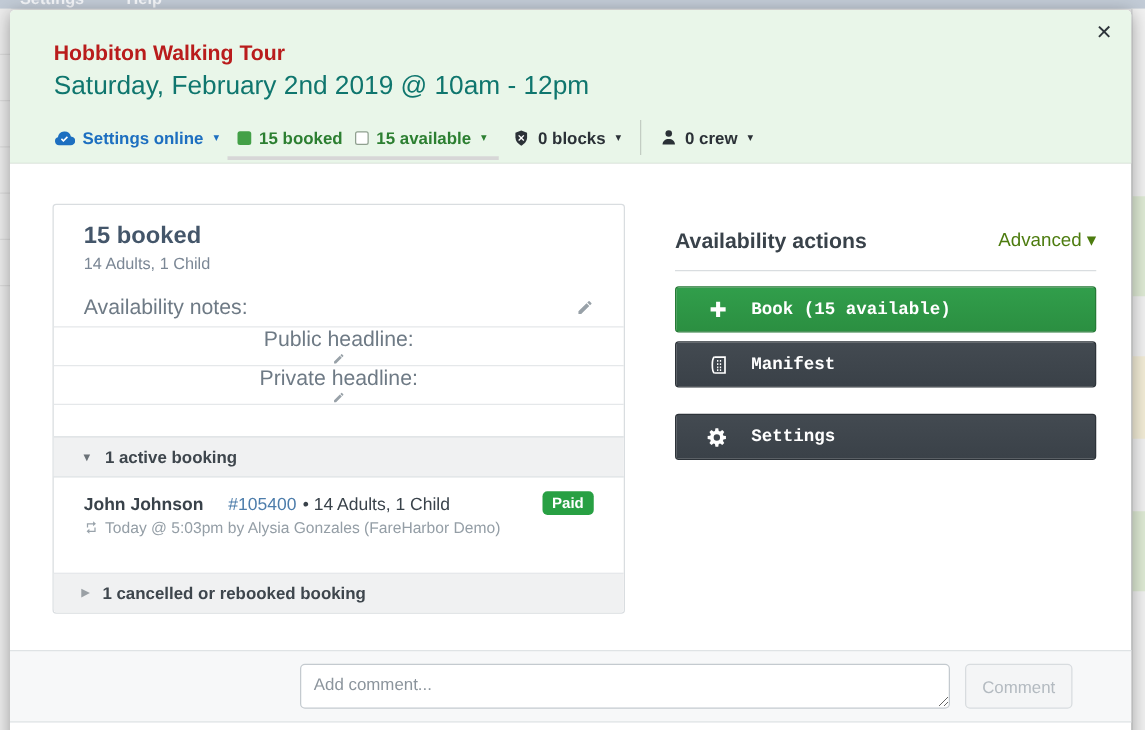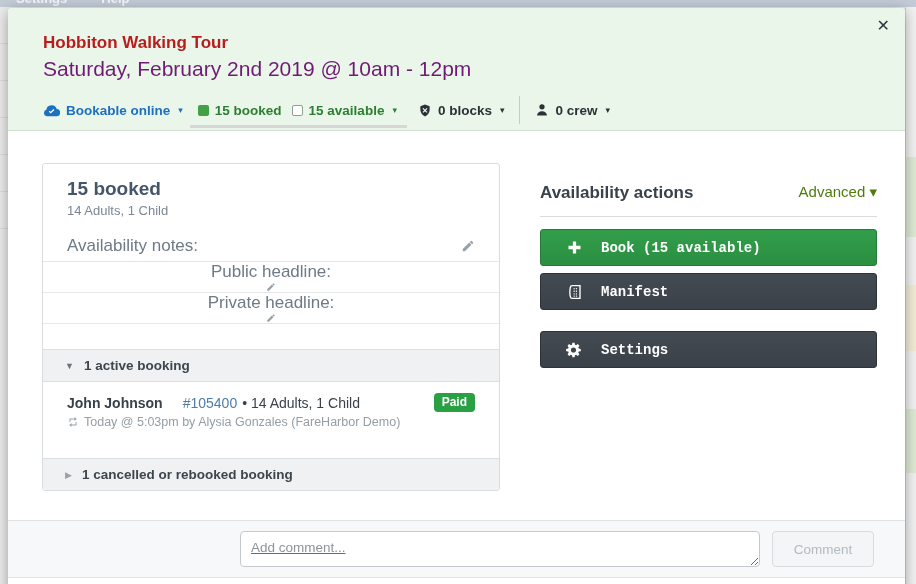--- a/index.html
+++ b/index.html
@@ -24,21 +24,21 @@
   .modal { position:absolute; left:8px; top:8px; width:897px; height:600px;
     background:#fff; border-radius:4px; box-shadow:0 3px 14px rgba(0,0,0,.35); z-index:2; }
 
   
   .mh { position:relative; background:#e9f6e9; border-radius:4px 4px 0 0;
     border-bottom:1px solid #d4ddd4; padding:25px 36px 0 35px; height:123px; }
   .mh-close { position:absolute; top:10px; right:15px; font-size:16px; font-weight:bold;
     color:#2e353b; cursor:pointer; background:none; border:none; line-height:1;
     font-family:"DejaVu Sans",sans-serif; }
   .mh-title { font-size:17px; font-weight:bold; color:#b91c1c; }
-  .mh-date { font-size:21px; font-weight:400; color:#701a75; margin-top:4px; }
+  .mh-date { font-size:21px; font-weight:400; color:#0f766e; margin-top:4px; }
 
   .toolbar { display:flex; align-items:center; gap:15px; margin-top:15px; font-size:13.5px; }
   .tb-item { display:flex; align-items:center; gap:6px; white-space:nowrap; cursor:pointer; }
   .tb-bookable { color:#1d6fc0; font-weight:bold; }
   .tb-caret { font-size:9px; margin-left:2px; }
   .tb-capacity { position:relative; color:#2c7f31; font-weight:bold; padding:0 6px 0 0; }
   .sq-filled { width:11px; height:11px; background:#43a047; border-radius:2px; display:inline-block; }
   .sq-outline { width:11px; height:11px; background:#fff; border:1px solid #8fa08f;
     border-radius:2px; display:inline-block; margin-left:4px; }
   .cap-bar { position:absolute; left:-8px; right:-4px; bottom:-10px; height:3px;
@@ -90,23 +90,23 @@
   .abtn + .abtn { margin-top:7px; }
   .abtn.gap { margin-top:21px; }
   .abtn .ico { width:20px; display:flex; justify-content:center; }
 
   
   .mfooter { margin-top:29px; background:#f7f8f9; border-top:1px solid #dfe3e5;
     border-bottom:1px solid #dfe3e5; height:58px; display:flex; align-items:center;
     padding-left:232px; }
   .comment-box { width:520px; height:36px; border:1px solid #c4cacf; border-radius:4px;
     padding:8px 10px; font-size:13.5px; color:#a16207; resize:both;
-    font-family:inherit; background:#fff; outline:none;text-decoration:underline; }
+    font-family:inherit; background:#fff; outline:none; }
   .comment-box::placeholder { color:#8b949c; }
-  .comment-btn { margin-left:12px; width:102px; height:36px; background:#f4f5f6;
+  .comment-btn { margin-left:12px; width:86px; height:36px; background:#f4f5f6;
     border:1px solid #d8dcdf; border-radius:4px; color:#b3bac0; font-size:13.5px;
     font-family:inherit; cursor:default; }
 </style>
 </head>
 <body>
 
 <div class="bg-navbar">
   <div class="bg-nav-inner">
     <span>Settings</span>
     <span>Help</span>
@@ -132,21 +132,21 @@
     <button class="mh-close">✕</button>
     <div class="mh-title">Hobbiton Walking Tour</div>
     <div class="mh-date">Saturday, February 2nd 2019 @ 10am - 12pm</div>
 
     <div class="toolbar">
       <div class="tb-item tb-bookable">
         <svg width="17" height="17" viewBox="0 0 24 24">
           <path fill="#1d6fc0" d="M19.4 10.04A7.5 7.5 0 0 0 4.7 11.1 4.6 4.6 0 0 0 6 20.1h13a4.1 4.1 0 0 0 .4-10.06z"></path>
           <path fill="#fff" d="M10.9 16.4 8 13.5l1.3-1.3 1.6 1.6 3.9-3.9 1.3 1.3z"></path>
         </svg>
-        <span>Bookable online</span>
+        <span>Settings online</span>
         <span class="tb-caret">▾</span>
       </div>
 
       <div class="tb-item tb-capacity">
         <span class="sq-filled"></span>
         <span>15 booked</span>
         <span class="sq-outline"></span>
         <span>15 available</span>
         <span class="tb-caret">▾</span>
         <span class="cap-bar">

